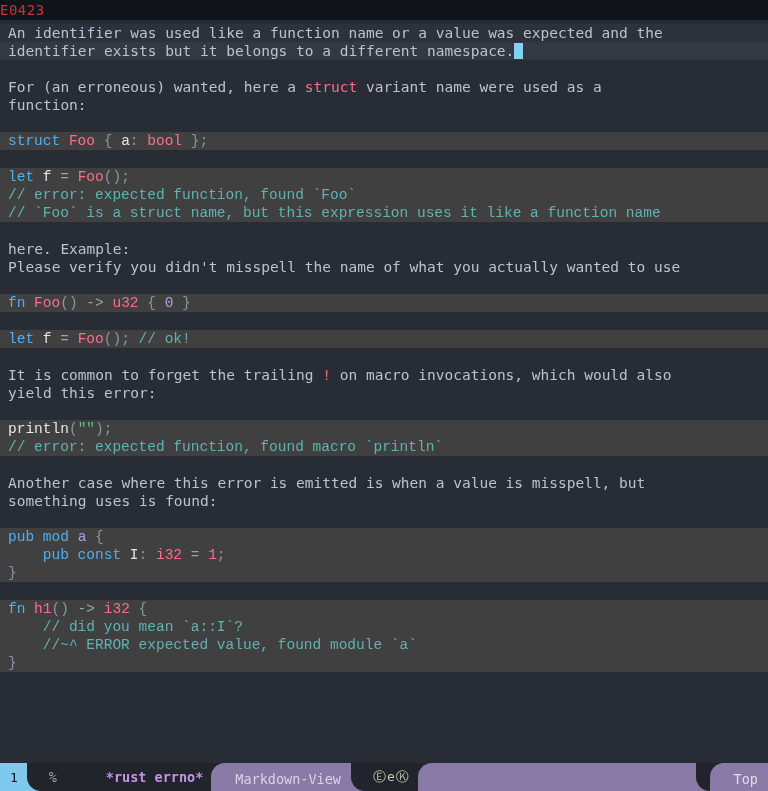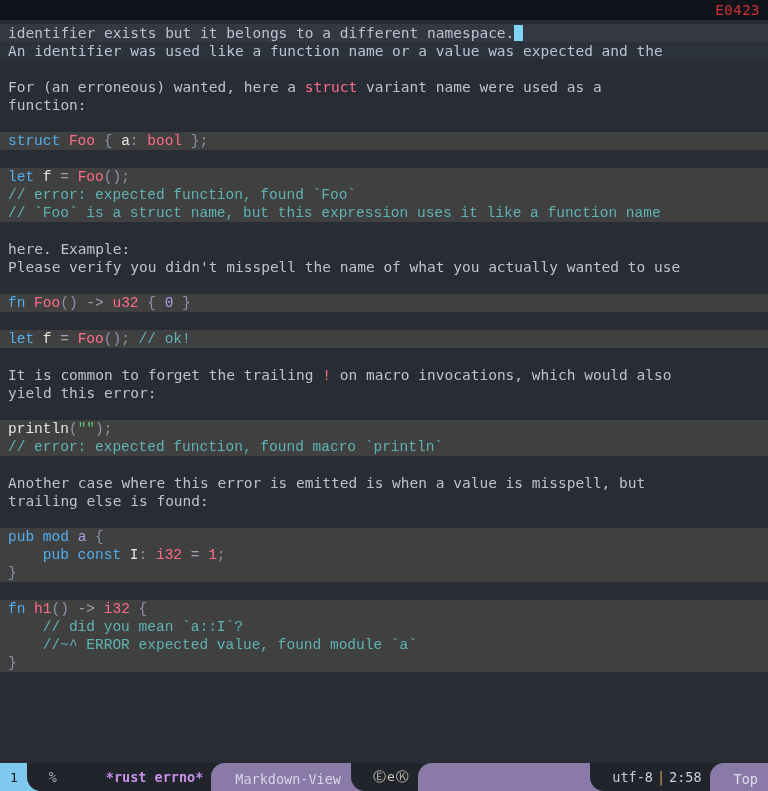--- a/index.html
+++ b/index.html
@@ -17,22 +17,21 @@
     display: flex;
     flex-direction: column;
   }
 
   
   .headerbar {
     height: 20px;
     background: #11131a;
     display: flex;
     align-items: center;
-    justify-content: flex-end;
-    padding-right: 8px;
+    padding-right: 18px;
     flex: 0 0 20px;
   }
   .headerbar .errcode {
     color: #cc3333;
     font-size: 14px;
     letter-spacing: 0.5px;
     font-weight: 400;
   }
 
   
@@ -152,22 +151,22 @@
 </head>
 <body>
 
 <div id="app">
 
   <div class="headerbar">
     <span class="errcode">E0423</span>
   </div>
 
   <div class="buffer" id="buffer">
+      <div class="line hl-region"><span class="t-txt">An identifier was used like a function name or a value was expected and the</span></div>
       <div class="line hl-current"><span class="t-txt">identifier exists but it belongs to a different namespace.</span><span class="cursor"></span></div>
-      <div class="line hl-region"><span class="t-txt">An identifier was used like a function name or a value was expected and the</span></div>
       <div class="line ">&nbsp;</div>
       <div class="line "><span class="t-txt">For (an erroneous) wanted, here a </span><span class="t-type">struct</span><span class="t-txt"> variant name were used as a</span></div>
       <div class="line "><span class="t-txt">function:</span></div>
       <div class="line ">&nbsp;</div>
       <div class="line code-bg"><span class="t-kw">struct</span><span class="t-txt"> </span><span class="t-type">Foo</span><span class="t-punc"> { </span><span class="t-white">a</span><span class="t-punc">: </span><span class="t-type">bool</span><span class="t-punc"> };</span></div>
       <div class="line ">&nbsp;</div>
       <div class="line code-bg"><span class="t-kw">let</span><span class="t-white"> f </span><span class="t-op">=</span><span class="t-txt"> </span><span class="t-fn">Foo</span><span class="t-punc">();</span></div>
       <div class="line code-bg"><span class="t-cmt">// error: expected function, found `Foo`</span></div>
       <div class="line code-bg"><span class="t-cmt">// `Foo` is a struct name, but this expression uses it like a function name</span></div>
       <div class="line ">&nbsp;</div>
@@ -178,21 +177,21 @@
       <div class="line ">&nbsp;</div>
       <div class="line code-bg"><span class="t-kw">let</span><span class="t-white"> f </span><span class="t-op">=</span><span class="t-txt"> </span><span class="t-fn">Foo</span><span class="t-punc">(); </span><span class="t-cmt">// ok!</span></div>
       <div class="line ">&nbsp;</div>
       <div class="line "><span class="t-txt">It is common to forget the trailing </span><span class="t-bang">!</span><span class="t-txt"> on macro invocations, which would also</span></div>
       <div class="line "><span class="t-txt">yield this error:</span></div>
       <div class="line ">&nbsp;</div>
       <div class="line code-bg"><span class="t-white">println</span><span class="t-punc">(</span><span class="t-str">""</span><span class="t-punc">);</span></div>
       <div class="line code-bg"><span class="t-cmt">// error: expected function, found macro `println`</span></div>
       <div class="line ">&nbsp;</div>
       <div class="line "><span class="t-txt">Another case where this error is emitted is when a value is misspell, but</span></div>
-      <div class="line "><span class="t-txt">trailing else is found:</span></div>
+      <div class="line "><span class="t-txt">something uses is found:</span></div>
       <div class="line ">&nbsp;</div>
       <div class="line code-bg"><span class="t-kw">pub mod</span><span class="t-txt"> </span><span class="t-mod">a</span><span class="t-punc"> {</span></div>
       <div class="line code-bg"><span class="t-kw">    pub const</span><span class="t-white"> I</span><span class="t-punc">: </span><span class="t-type">i32</span><span class="t-op"> = </span><span class="t-type">1</span><span class="t-punc">;</span></div>
       <div class="line code-bg"><span class="t-punc">}</span></div>
       <div class="line ">&nbsp;</div>
       <div class="line code-bg"><span class="t-kw">fn</span><span class="t-txt"> </span><span class="t-fn">h1</span><span class="t-punc">()</span><span class="t-op"> -&gt; </span><span class="t-type">i32</span><span class="t-punc"> {</span></div>
       <div class="line code-bg"><span class="t-cmt">    // did you mean `a::I`?</span></div>
       <div class="line code-bg"><span class="t-cmt">    //~^ ERROR expected value, found module `a`</span></div>
       <div class="line code-bg"><span class="t-punc">}</span></div>
     </div>
@@ -219,25 +218,20 @@
     <div class="curve curve-l-purple"></div>
 
     <div class="seg seg-dark">
       <span class="mode-minor">ⒺeⓀ</span>
     </div>
     <div class="curve curve-r-dark"></div>
 
     <div class="spacer-purple"></div>
 
     <div class="curve curve-l-purple"></div>
-    <div class="seg seg-dark">
-      <span class="mode-enc">utf-8</span>
-      <span class="mode-sep">|</span>
-      <span class="mode-pos">2:58</span>
-    </div>
     <div class="curve curve-r-dark"></div>
 
     <div class="seg seg-purple">
       <span class="mode-top">Top</span>
     </div>
 
   </div>
 </div>
 
 </body></html>

